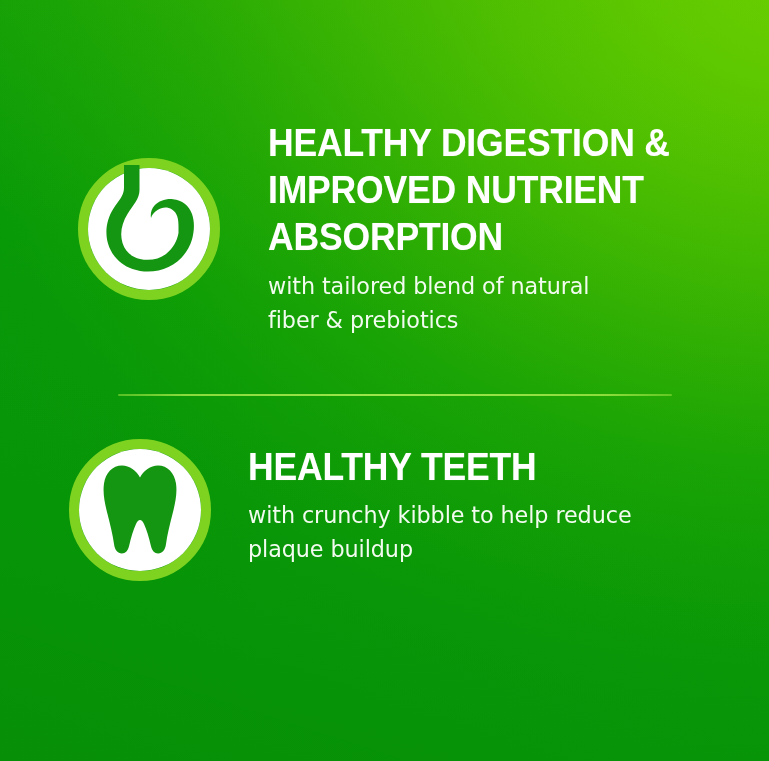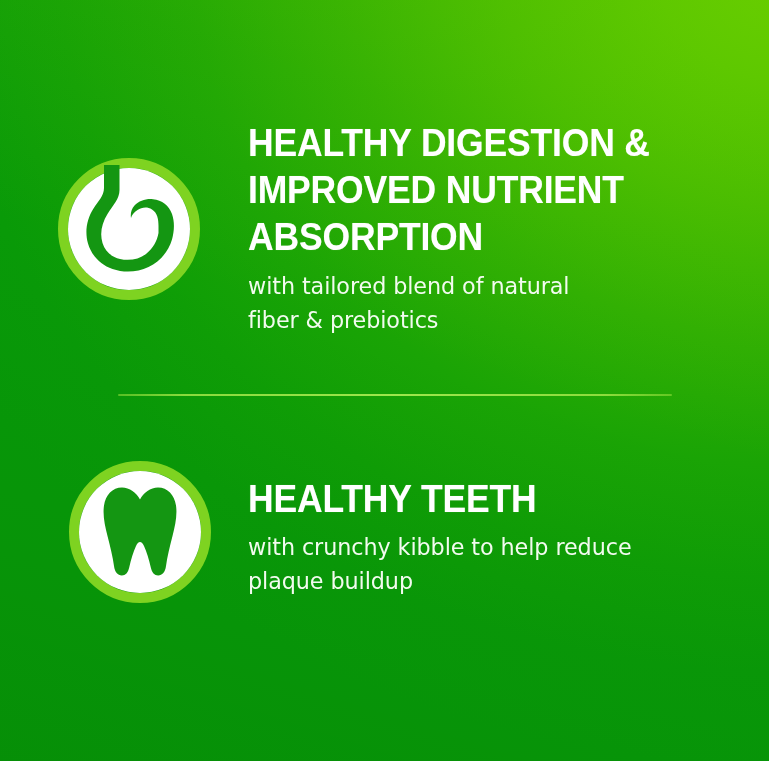--- a/index.html
+++ b/index.html
@@ -54,22 +54,22 @@
     position: absolute;
     inset: 0;
   }
 
   
   .feature {
     position: absolute;
     display: flex;
     align-items: flex-start;
   }
-  .feature-digestion { left: 0px; top: 120px; }
-  .feature-teeth     { left: 0px; top: 466px; align-items: center; }
+  .feature-digestion { left: 0px; top: 120px; padding-left: 20px; }
+  .feature-teeth     { left: 0px; top: 444px; }
 
   .icon-wrap {
     position: relative;
     flex: 0 0 auto;
   }
   .icon-digestion { width: 152px; height: 152px; margin-left: 53px; margin-top: 33px; }
   .icon-teeth     { width: 152px; height: 152px; margin-left: 64px; margin-top: -10px; }
 
   .icon-wrap svg { display: block; width: 100%; height: 100%; }
 

